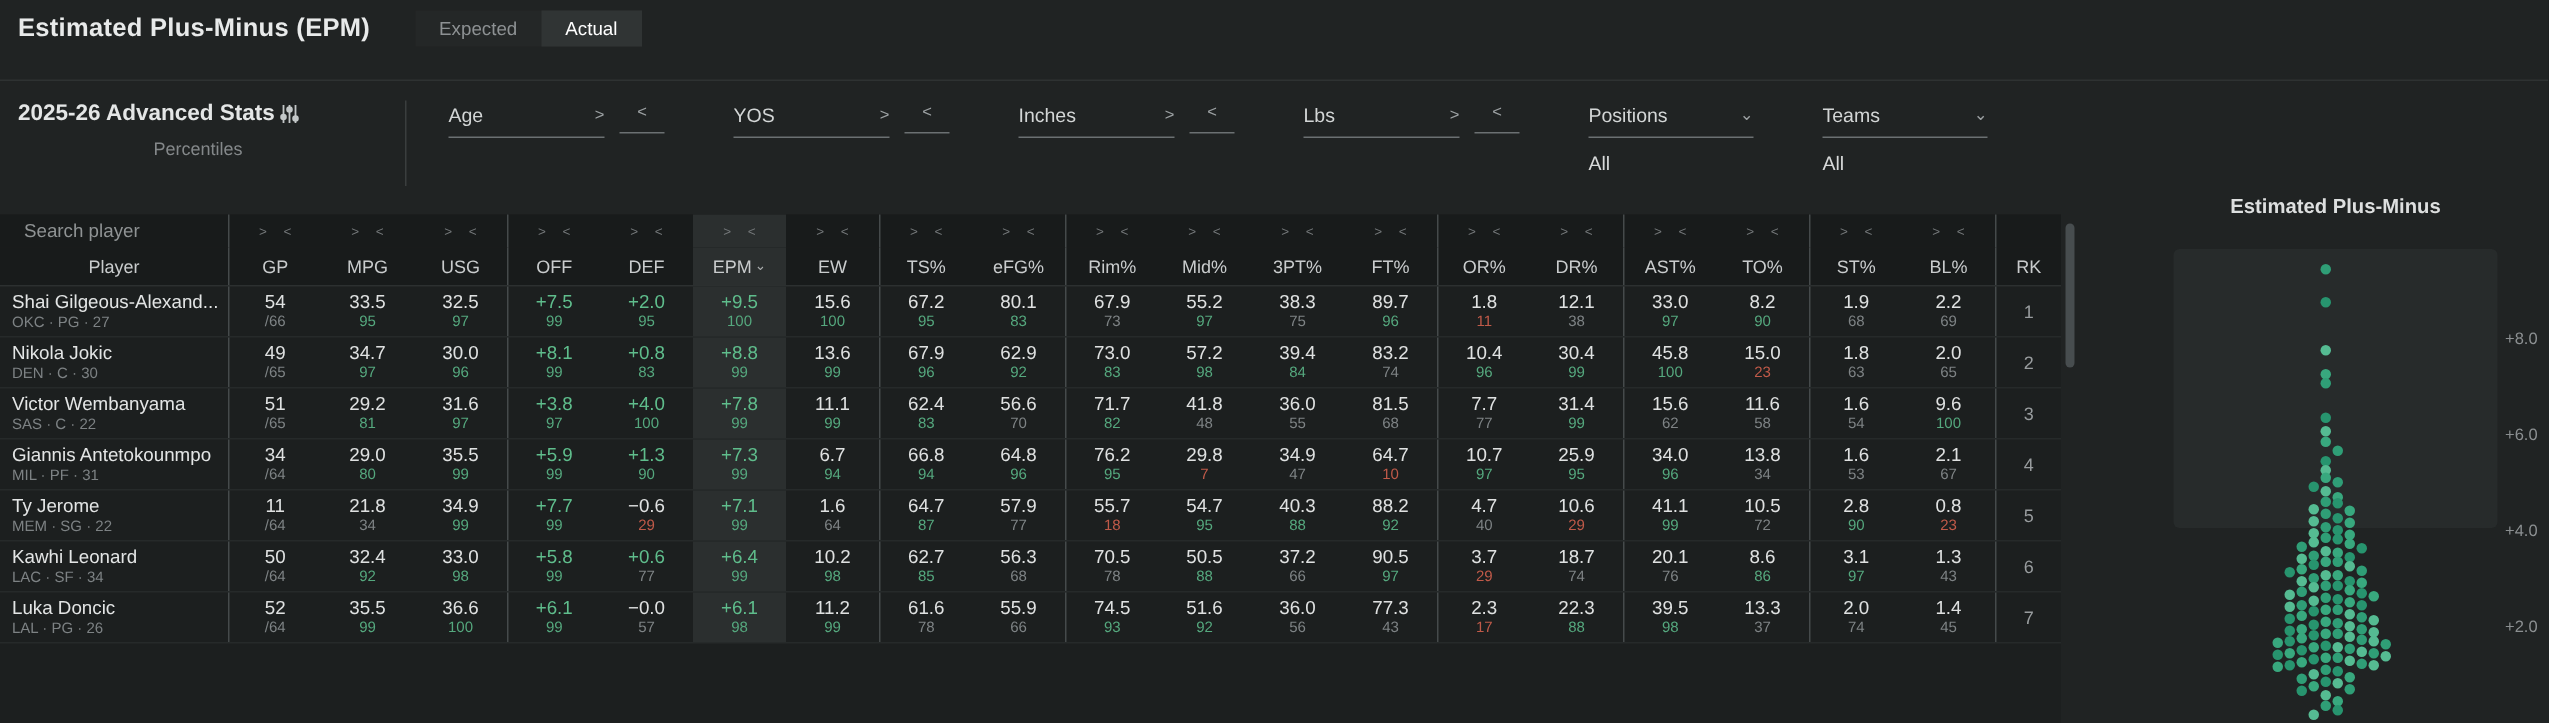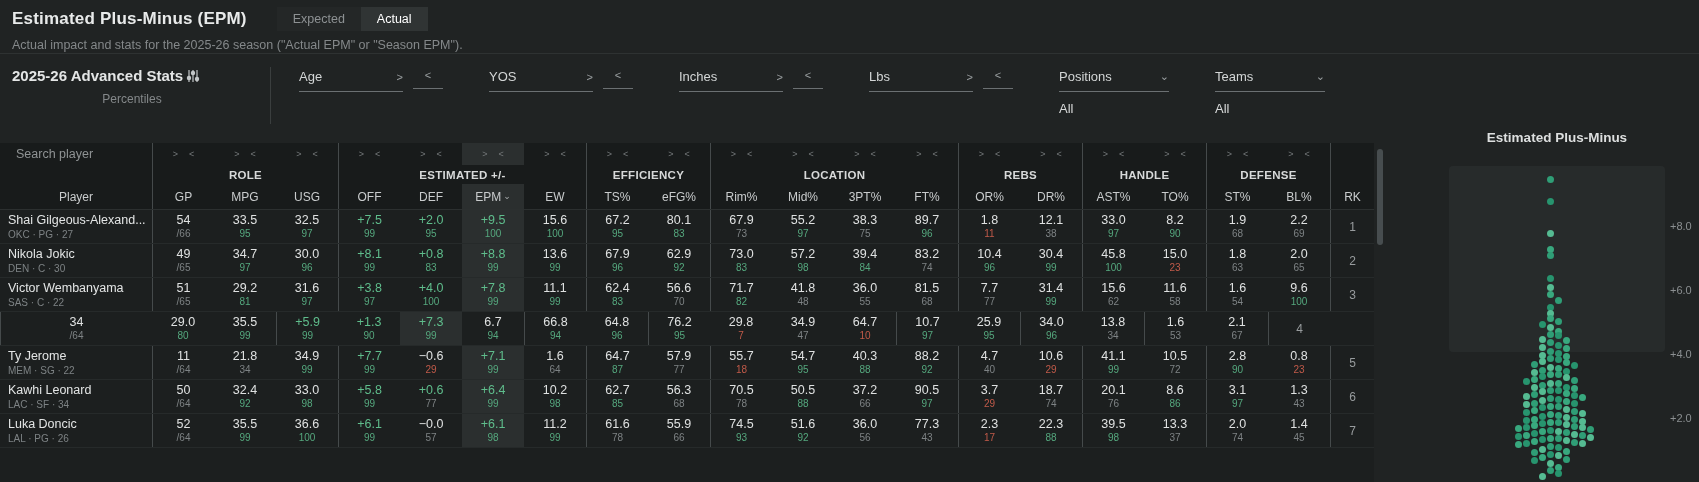--- a/index.html
+++ b/index.html
@@ -74,21 +74,20 @@
 <div class="app">
 
   <header class="topbar">
     <div class="topbar-row">
       <h1 class="page-title">Estimated Plus-Minus (EPM)</h1>
       <div class="tabs" id="tabs">
           <div class="tab">Expected</div>
           <div class="tab active">Actual</div>
         </div>
     </div>
-    <p class="subtitle">Actual impact and stats for the 2025-26 season ("Actual EPM" or "Season EPM").</p>
   </header>
 
   <section class="filterbar">
     <div class="fb-left">
       <div class="fb-title-row">
         <span>2025-26 Advanced Stats</span>
         <span style="display:inline-flex;">
           <svg width="14" height="14" viewBox="0 0 14 14" fill="none" stroke="#c3c7c8" stroke-width="1.2">
             <line x1="3" y1="1" x2="3" y2="13"></line>
               <line x1="7" y1="1" x2="7" y2="13"></line>
@@ -225,31 +224,20 @@
           <div class="cell sort-cell gb">
             <span>&gt;</span>
             <span>&lt;</span>
           </div>
           <div class="cell sort-cell">
             <span>&gt;</span>
             <span>&lt;</span>
           </div>
           <div class="cell sort-cell gb"></div>
         </div>
-      <div class="trow group-row" id="groupRow">
-          <div class="cell"></div>
-          <div class="cell groupname gb" style="grid-column: span 3;">ROLE</div>
-          <div class="cell groupname gb" style="grid-column: span 4;">ESTIMATED +/-</div>
-          <div class="cell groupname gb" style="grid-column: span 2;">EFFICIENCY</div>
-          <div class="cell groupname gb" style="grid-column: span 4;">LOCATION</div>
-          <div class="cell groupname gb" style="grid-column: span 2;">REBS</div>
-          <div class="cell groupname gb" style="grid-column: span 2;">HANDLE</div>
-          <div class="cell groupname gb" style="grid-column: span 2;">DEFENSE</div>
-          <div class="cell gb"></div>
-        </div>
       <div class="trow head-row" id="headRow">
           <div class="cell colname">
             <span>Player</span>
           </div>
           <div class="cell colname gb">
             <span>GP</span>
           </div>
           <div class="cell colname">
             <span>MPG</span>
           </div>
@@ -553,20 +541,24 @@
               <div class="val">1.6</div>
               <div class="pct mid">54</div>
             </div>
             <div class="cell">
               <div class="val">9.6</div>
               <div class="pct hi">100</div>
             </div>
             <div class="cell rk gb">3</div>
           </div>
           <div class="trow row">
+            <div class="cell pcell">
+              <div class="pname">Giannis Antetokounmpo</div>
+              <div class="pmeta">MIL · PF · 31</div>
+            </div>
             <div class="cell gb">
               <div class="val">34</div>
               <div class="pct mid">/64</div>
             </div>
             <div class="cell">
               <div class="val">29.0</div>
               <div class="pct hi">80</div>
             </div>
             <div class="cell">
               <div class="val">35.5</div>

